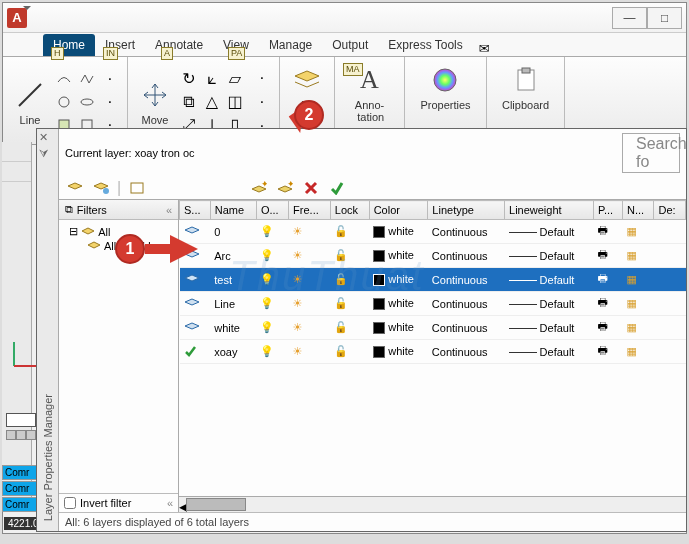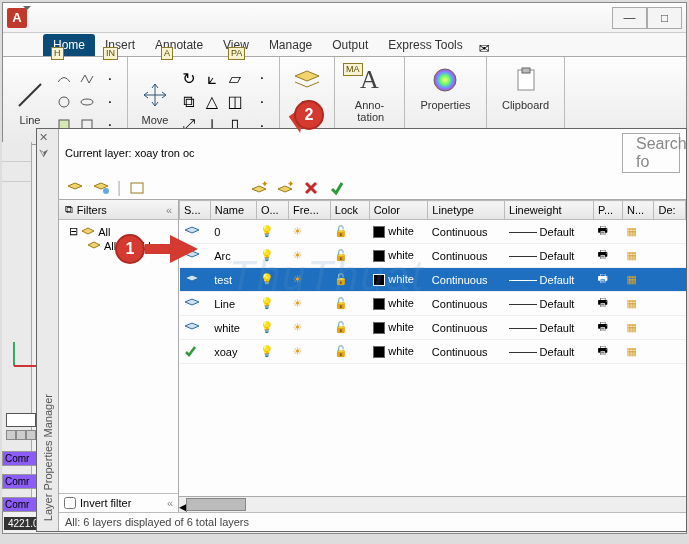--- a/index.html
+++ b/index.html
@@ -22,21 +22,21 @@
   .panel .iconrow { display:flex; gap:2px; align-items:center; flex:1; }
   .bigbtn { display:flex; flex-direction:column; align-items:center; gap:2px; font-size:11px; color:#333; padding:2px 4px; }
   .bigbtn .bi { width:34px; height:34px; display:flex; align-items:center; justify-content:center; }
   .smbtn { width:22px; height:22px; border:1px solid transparent; display:flex;align-items:center;justify-content:center;}
   .grid3 { display:grid; grid-template-columns:repeat(3,22px); grid-auto-rows:22px; gap:1px;}
   .ks { position:absolute; background:#f7f2d0; border:1px solid #8a7c2a; font-size:9px; padding:0 2px; line-height:11px; color:#5a4d0a; }
   
   .lefttool { position:absolute; left:2px; top:142px; bottom:40px; width:30px; background:#eaeaea; border-right:1px solid #aaa; display:flex; flex-direction:column;}
   .btoolsq { height:20px; border-bottom:1px solid #ccc; }
   .cmdstack { position:absolute; left:2px; bottom:10px; width:60px; }
-  .cmdstack div{ font-size:10px; background:#8b5cf6; border:1px solid #999; padding:1px 2px; margin-top:8px;}
+  .cmdstack div{ font-size:10px; background:#0ea5e9; border:1px solid #999; padding:1px 2px; margin-top:1px;}
   .coord { position:absolute; left:4px; bottom:-2px; background:#333;color:#fff;font-size:10px;padding:1px 4px;}
   
   .layerpanel { position:absolute; left:36px; top:128px; right:2px; bottom:12px; background:#fdfdfd; border:1px solid #666; display:flex; }
   .lp-vstrip { width:22px; background:#eaeaea; border-right:1px solid #aaa; display:flex; flex-direction:column; align-items:center; justify-content:flex-end; }
   .lp-vstrip span { writing-mode: vertical-lr; transform: rotate(180deg); font-size:11px; color:#555; padding:10px 0;}
   .lp-main { flex:1; display:flex; flex-direction:column; }
   .lp-topbar { padding:4px 6px; font-size:11px; display:flex; align-items:center; }
   .lp-search { margin-left:auto; border:1px solid #aaa; padding:1px 13px; color:#888; font-size:16px; width:58px;}
   .lp-tools { padding:2px 6px; display:flex; gap:6px; align-items:center;}
   .lp-tools .tb { width:20px; height:18px; display:flex;align-items:center;justify-content:center;}

